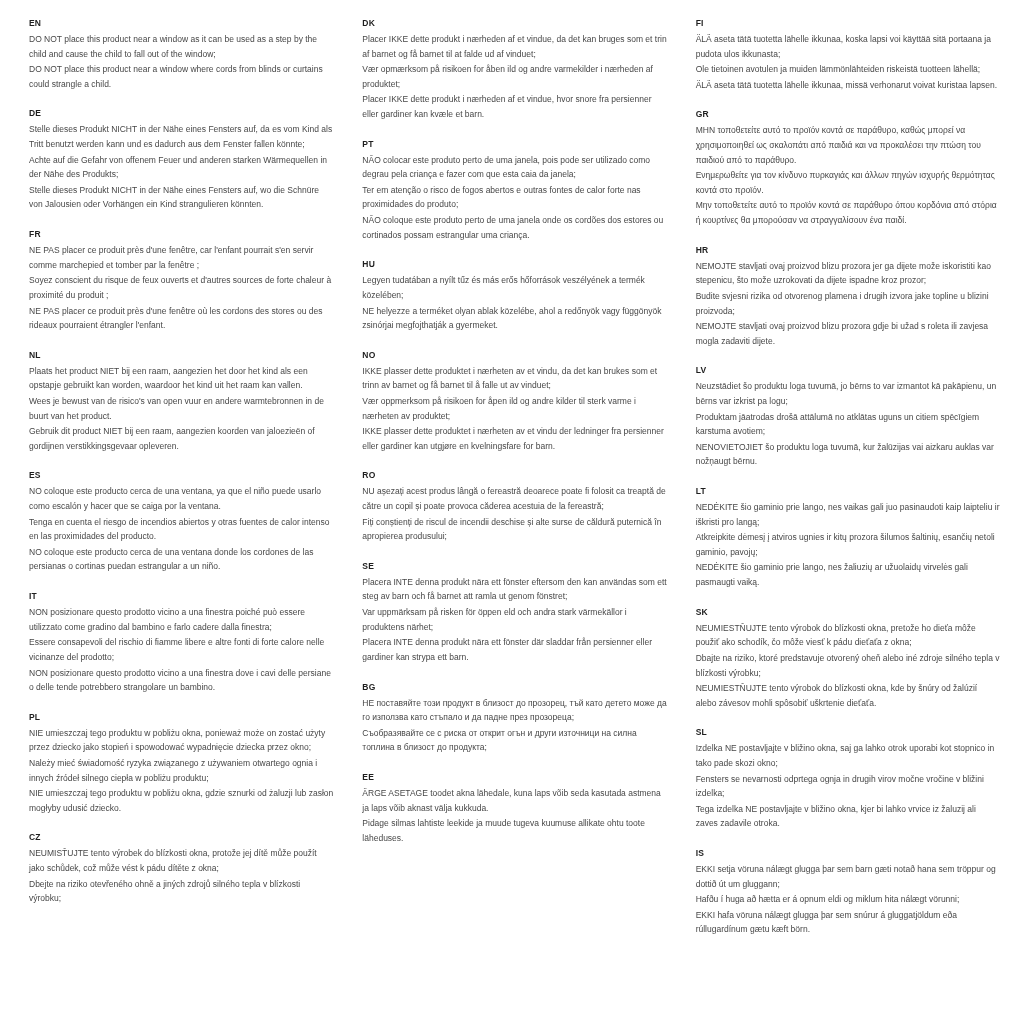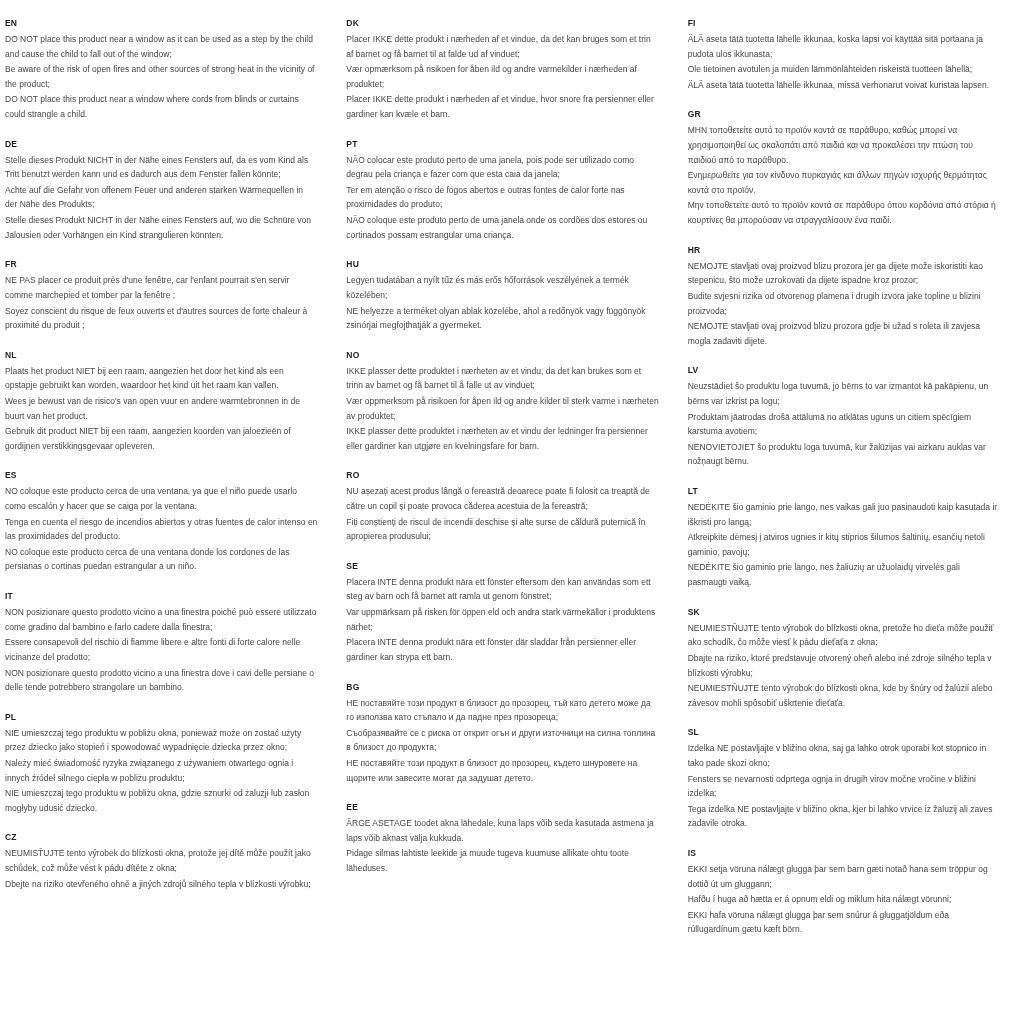--- a/index.html
+++ b/index.html
@@ -8,21 +8,21 @@
     background: #ffffff;
   }
   body {
     width: 1024px;
     height: 1024px;
     box-sizing: border-box;
     font-family: "Liberation Sans", sans-serif;
     overflow: hidden;
   }
   .page {
-    padding: 18px 24px 10px 5px;
+    padding: 18px 24px 10px 29px;
     display: grid;
     grid-template-columns: 1fr 1fr 1fr;
     column-gap: 29px;
   }
   .column {
     min-width: 0;
   }
   .lang-section {
     margin: 0 0 17px 0;
   }
@@ -41,33 +41,33 @@
   }
 </style>
 </head>
 <body>
 
 <div class="page" id="columns">
     <div class="column">
       <section class="lang-section">
         <h2 class="lang-code">EN</h2>
         <p class="warning-line">DO NOT place this product near a window as it can be used as a step by the child and cause the child to fall out of the window;</p>
-        <p class="warning-line">Be aware of the risk of open fires and other sources of strong heat in the vicinity of the product;</p>
         <p class="warning-line">DO NOT place this product near a window where cords from blinds or curtains could strangle a child.</p>
       </section>
       <section class="lang-section">
         <h2 class="lang-code">DE</h2>
         <p class="warning-line">Stelle dieses Produkt NICHT in der Nähe eines Fensters auf, da es vom Kind als Tritt benutzt werden kann und es dadurch aus dem Fenster fallen könnte;</p>
         <p class="warning-line">Achte auf die Gefahr von offenem Feuer und anderen starken Wärmequellen in der Nähe des Produkts;</p>
         <p class="warning-line">Stelle dieses Produkt NICHT in der Nähe eines Fensters auf, wo die Schnüre von Jalousien oder Vorhängen ein Kind strangulieren könnten.</p>
       </section>
       <section class="lang-section">
         <h2 class="lang-code">FR</h2>
         <p class="warning-line">NE PAS placer ce produit près d'une fenêtre, car l'enfant pourrait s'en servir comme marchepied et tomber par la fenêtre ;</p>
         <p class="warning-line">Soyez conscient du risque de feux ouverts et d'autres sources de forte chaleur à proximité du produit ;</p>
+        <p class="warning-line">NE PAS placer ce produit près d'une fenêtre où les cordons des stores ou des rideaux pourraient étrangler l'enfant.</p>
       </section>
       <section class="lang-section">
         <h2 class="lang-code">NL</h2>
         <p class="warning-line">Plaats het product NIET bij een raam, aangezien het door het kind als een opstapje gebruikt kan worden, waardoor het kind uit het raam kan vallen.</p>
         <p class="warning-line">Wees je bewust van de risico's van open vuur en andere warmtebronnen in de buurt van het product.</p>
         <p class="warning-line">Gebruik dit product NIET bij een raam, aangezien koorden van jaloezieën of gordijnen verstikkingsgevaar opleveren.</p>
       </section>
       <section class="lang-section">
         <h2 class="lang-code">ES</h2>
         <p class="warning-line">NO coloque este producto cerca de una ventana, ya que el niño puede usarlo como escalón y hacer que se caiga por la ventana.</p>
@@ -124,21 +124,20 @@
       <section class="lang-section">
         <h2 class="lang-code">SE</h2>
         <p class="warning-line">Placera INTE denna produkt nära ett fönster eftersom den kan användas som ett steg av barn och få barnet att ramla ut genom fönstret;</p>
         <p class="warning-line">Var uppmärksam på risken för öppen eld och andra stark värmekällor i produktens närhet;</p>
         <p class="warning-line">Placera INTE denna produkt nära ett fönster där sladdar från persienner eller gardiner kan strypa ett barn.</p>
       </section>
       <section class="lang-section">
         <h2 class="lang-code">BG</h2>
         <p class="warning-line">НЕ поставяйте този продукт в близост до прозорец, тъй като детето може да го използва като стъпало и да падне през прозореца;</p>
         <p class="warning-line">Съобразявайте се с риска от открит огън и други източници на силна топлина в близост до продукта;</p>
-        <p class="warning-line">НЕ поставяйте този продукт в близост до прозорец, където шнуровете на щорите или завесите могат да задушат детето.</p>
       </section>
       <section class="lang-section">
         <h2 class="lang-code">EE</h2>
         <p class="warning-line">ÄRGE ASETAGE toodet akna lähedale, kuna laps võib seda kasutada astmena ja laps võib aknast välja kukkuda.</p>
         <p class="warning-line">Pidage silmas lahtiste leekide ja muude tugeva kuumuse allikate ohtu toote läheduses.</p>
       </section>
     </div>
     <div class="column">
       <section class="lang-section">
         <h2 class="lang-code">FI</h2>
@@ -159,22 +158,22 @@
         <p class="warning-line">NEMOJTE stavljati ovaj proizvod blizu prozora gdje bi užad s roleta ili zavjesa mogla zadaviti dijete.</p>
       </section>
       <section class="lang-section">
         <h2 class="lang-code">LV</h2>
         <p class="warning-line">Neuzstādiet šo produktu loga tuvumā, jo bērns to var izmantot kā pakāpienu, un bērns var izkrist pa logu;</p>
         <p class="warning-line">Produktam jāatrodas drošā attālumā no atklātas uguns un citiem spēcīgiem karstuma avotiem;</p>
         <p class="warning-line">NENOVIETOJIET šo produktu loga tuvumā, kur žalūzijas vai aizkaru auklas var nožņaugt bērnu.</p>
       </section>
       <section class="lang-section">
         <h2 class="lang-code">LT</h2>
-        <p class="warning-line">NEDĖKITE šio gaminio prie lango, nes vaikas gali juo pasinaudoti kaip kasutada ir iškristi pro langą;</p>
-        <p class="warning-line">Atkreipkite dėmesį į atviros ugnies ir kitų stiprios šilumos šaltinių, esančių netoli gaminio, pavojų;</p>
+        <p class="warning-line">NEDĖKITE šio gaminio prie lango, nes vaikas gali juo pasinaudoti kaip laipteliu ir iškristi pro langą;</p>
+        <p class="warning-line">Atkreipkite dėmesį į atviros ugnies ir kitų prozora šilumos šaltinių, esančių netoli gaminio, pavojų;</p>
         <p class="warning-line">NEDĖKITE šio gaminio prie lango, nes žaliuzių ar užuolaidų virvelės gali pasmaugti vaiką.</p>
       </section>
       <section class="lang-section">
         <h2 class="lang-code">SK</h2>
         <p class="warning-line">NEUMIESTŇUJTE tento výrobok do blízkosti okna, pretože ho dieťa môže použiť ako schodík, čo môže viesť k pádu dieťaťa z okna;</p>
         <p class="warning-line">Dbajte na riziko, ktoré predstavuje otvorený oheň alebo iné zdroje silného tepla v blízkosti výrobku;</p>
         <p class="warning-line">NEUMIESTŇUJTE tento výrobok do blízkosti okna, kde by šnúry od žalúzií alebo závesov mohli spôsobiť uškrtenie dieťaťa.</p>
       </section>
       <section class="lang-section">
         <h2 class="lang-code">SL</h2>

